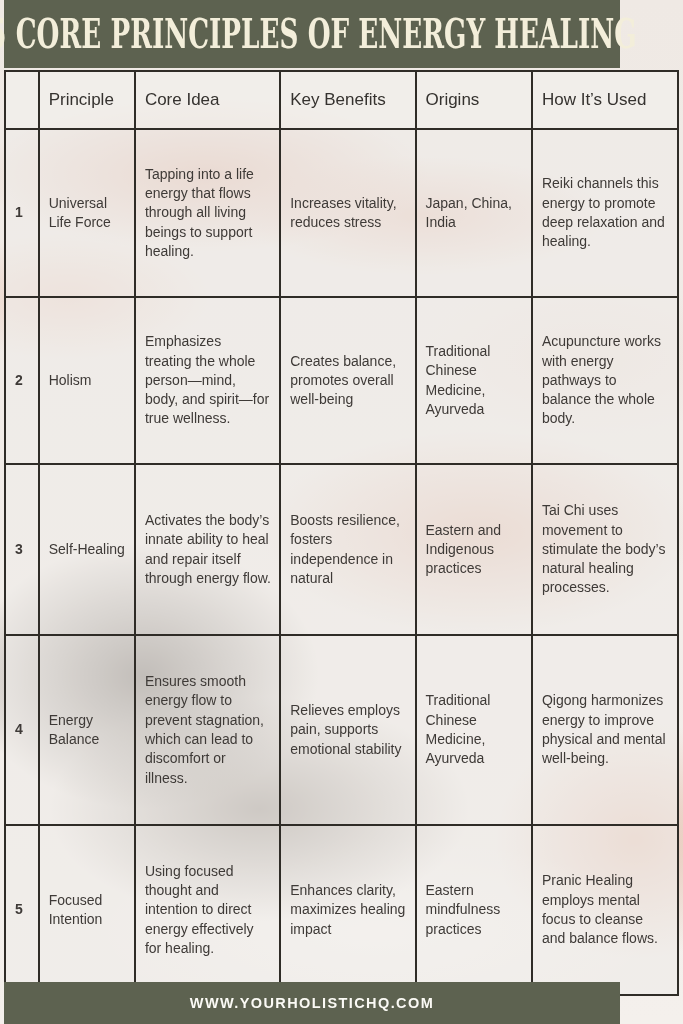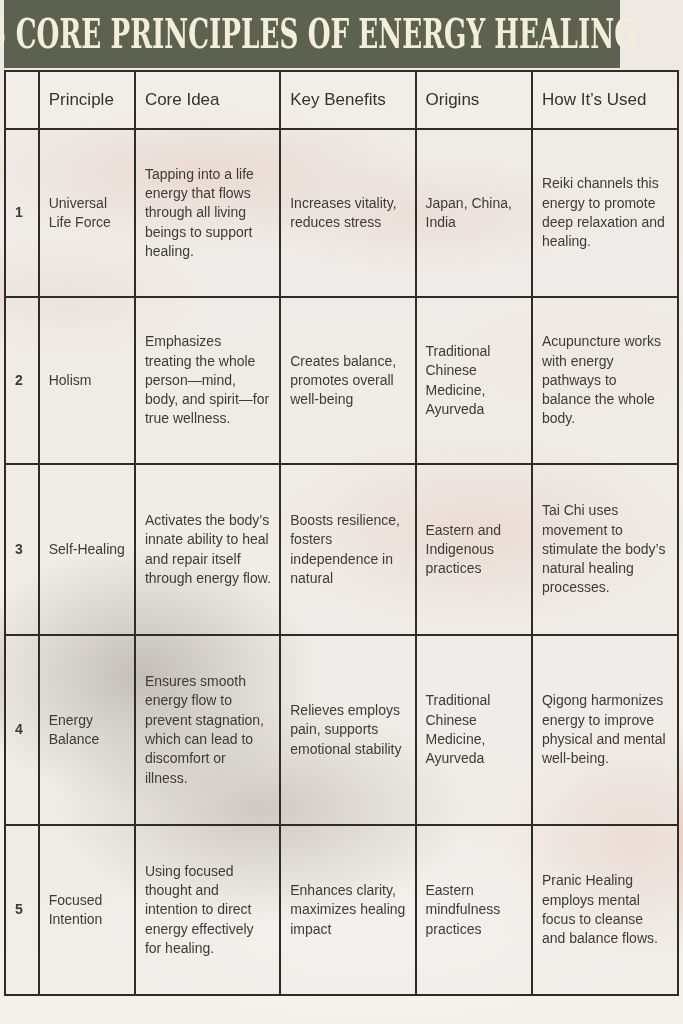--- a/index.html
+++ b/index.html
@@ -143,14 +143,17 @@
       <td class="num">5</td>
       <td>Focused Intention</td>
       <td>Using focused thought and intention to direct energy effectively for healing.</td>
       <td>Enhances clarity, maximizes healing impact</td>
       <td>Eastern mindfulness practices</td>
       <td>Pranic Healing employs mental focus to cleanse and balance flows.</td>
     </tr>
   </tbody>
     </table>
 
+  <div class="banner bottom">
+    <span class="site">WWW.YOURHOLISTICHQ.COM</span>
+  </div>
 
 </div>
 
 </body></html>

